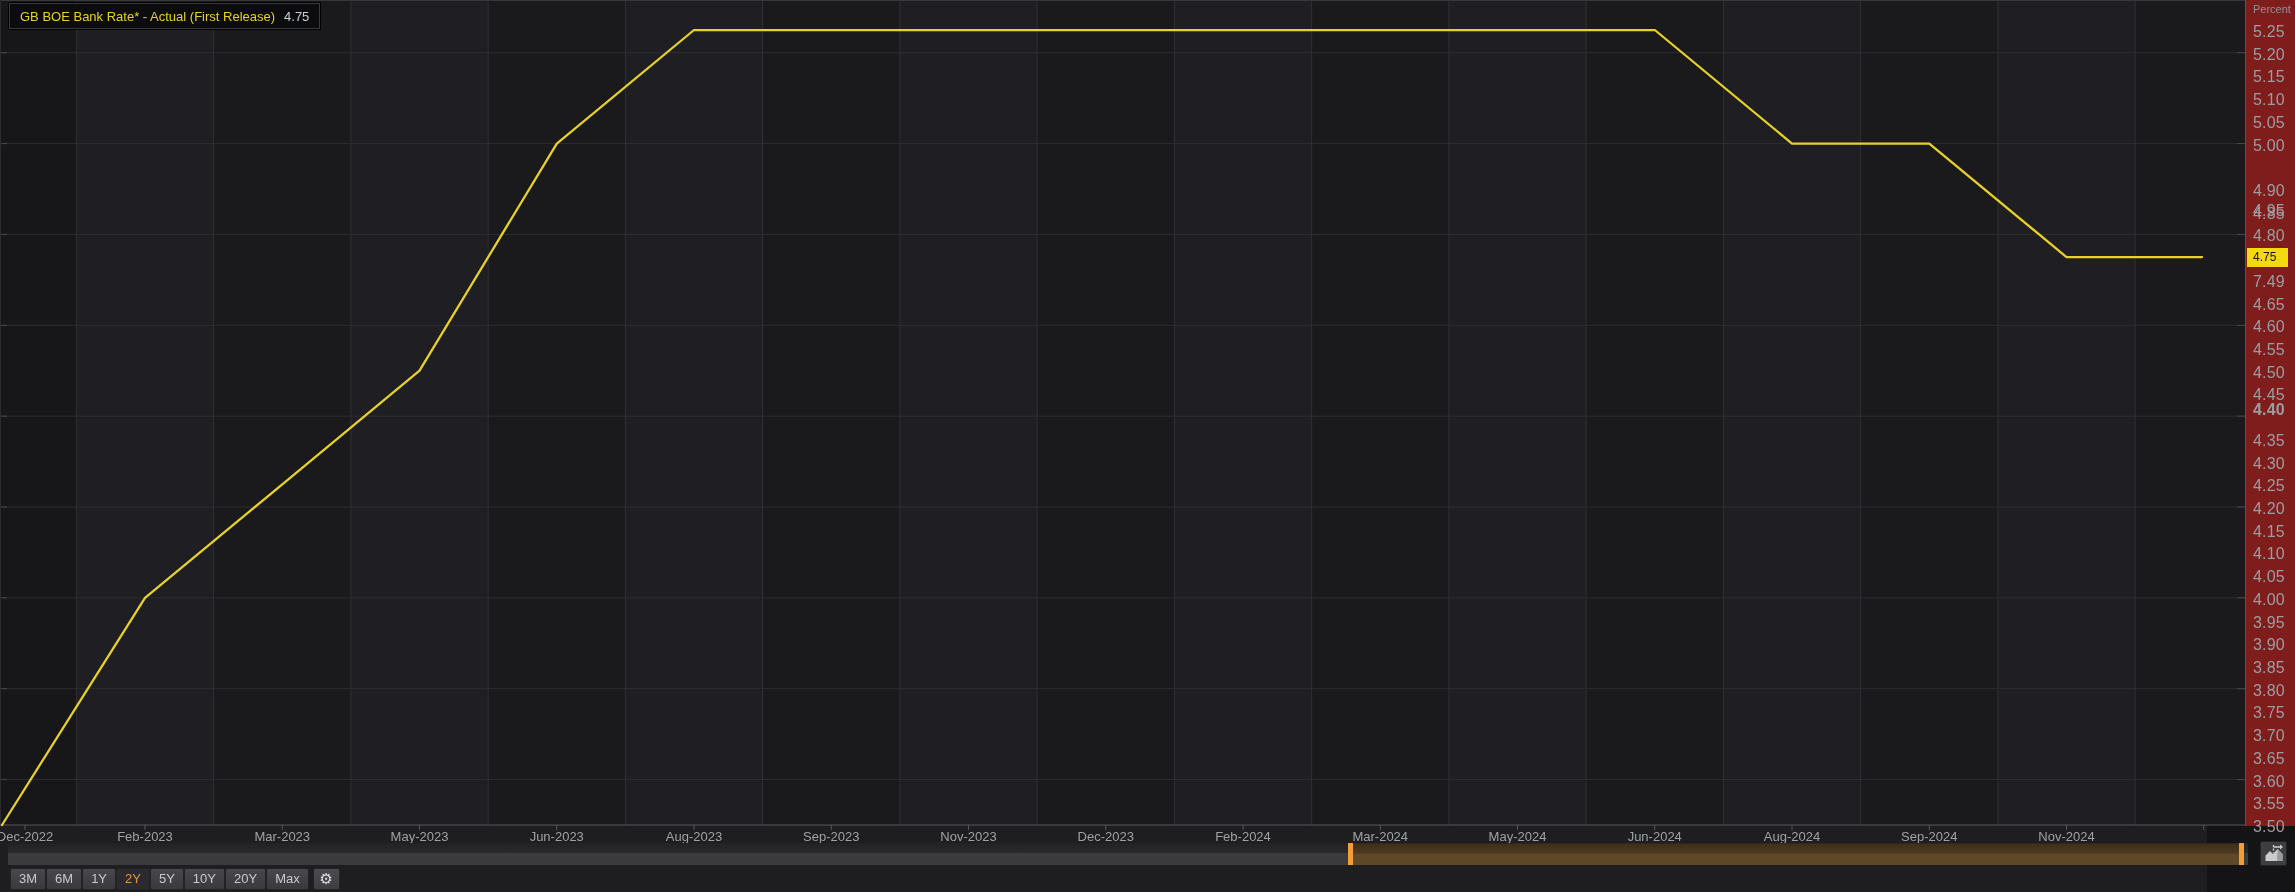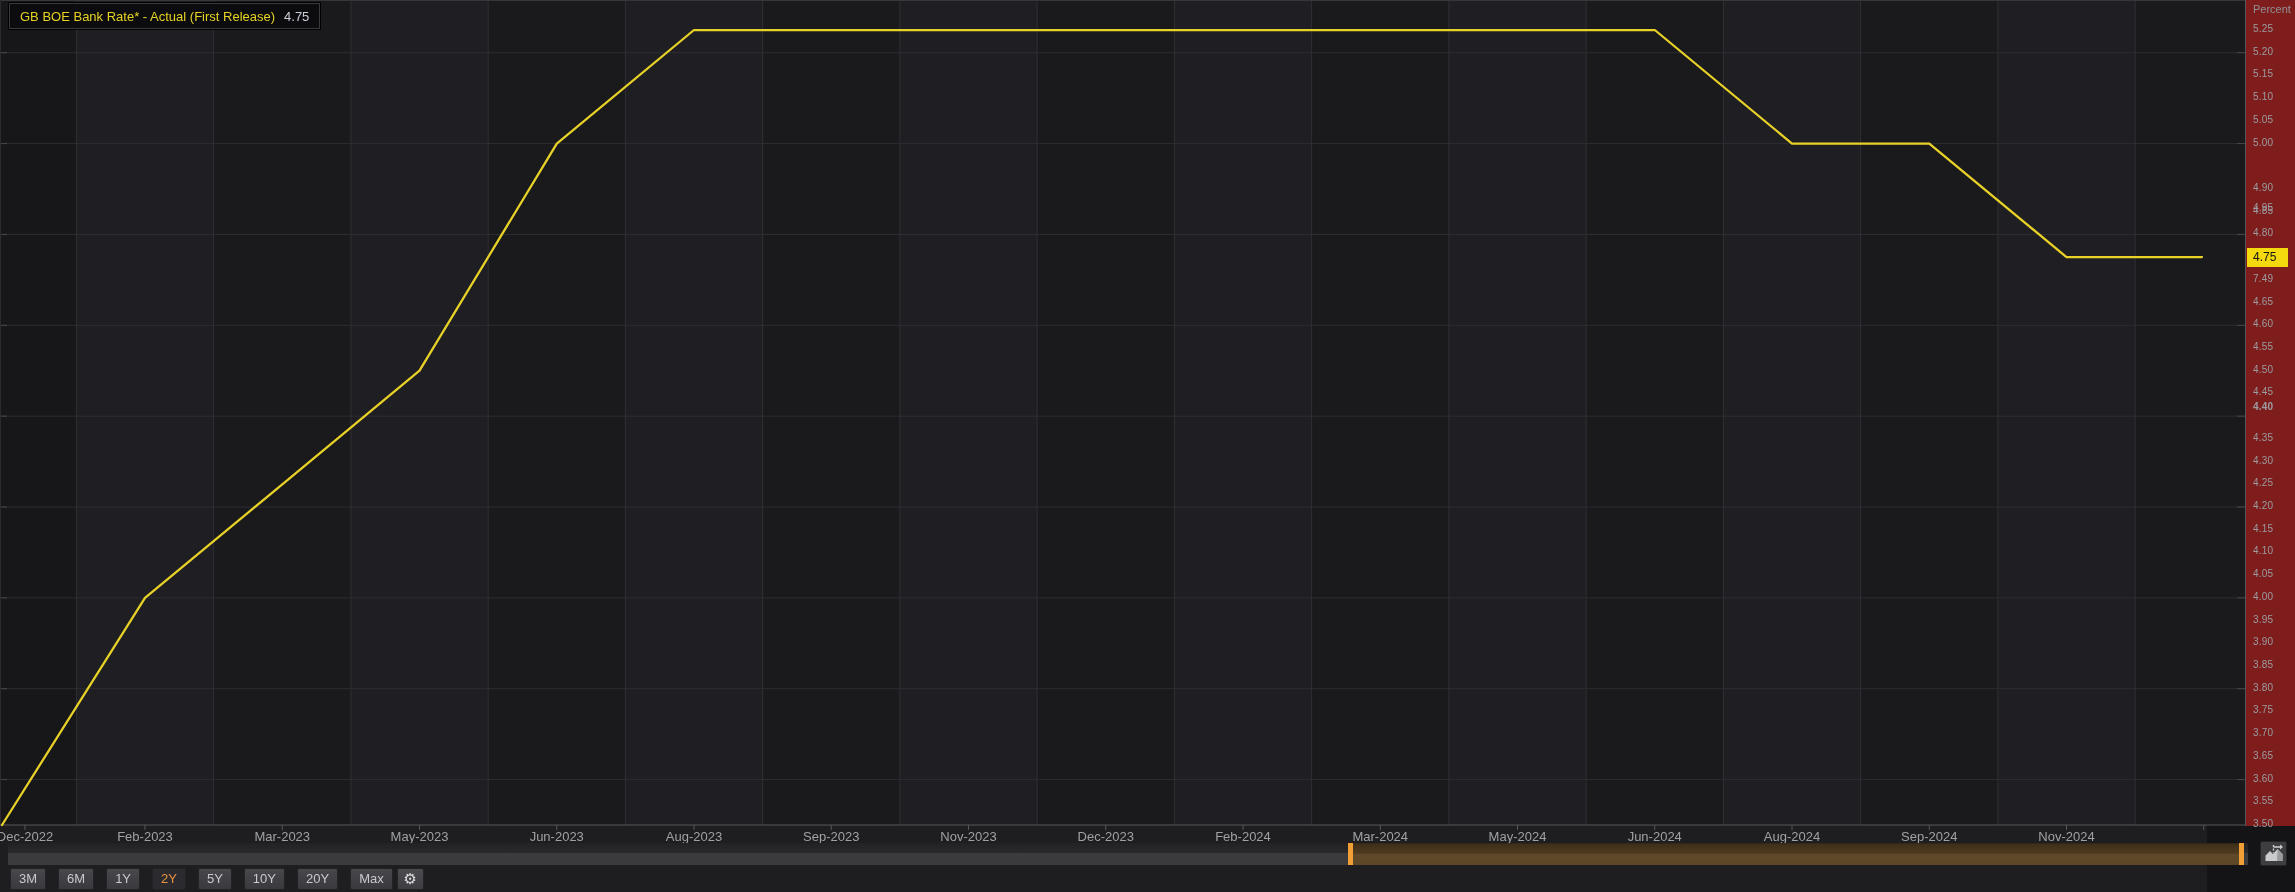--- a/index.html
+++ b/index.html
@@ -12,21 +12,21 @@
 
   
   .title-box{position:absolute;left:9px;top:3px;height:24px;display:flex;align-items:center;
     background:#0c0c0e;border:1px solid #3a3a3e;box-shadow:0 0 0 1px #000;padding:0 10px;white-space:nowrap;}
   .title-box .t-series{color:#e6d224;font-size:13px;}
   .title-box .t-value{color:#c9ced8;font-size:13px;margin-left:9px;}
 
   
   .right-axis{position:absolute;left:2245px;top:0;width:50px;height:826px;border-left:1px solid #55555a;background:#7f1d1d;}
   .unit-label{position:absolute;left:7px;top:3px;font-size:11px;color:#8f9295;}
-  .y-lab{position:absolute;left:7px;font-size:10px;color:#9b9da0;letter-spacing:.2px;}
+  .y-lab{position:absolute;left:7px;font-size:16px;color:#9b9da0;letter-spacing:.2px;}
   .price-badge{position:absolute;left:1px;width:41px;height:19px;background:#f5d90f;color:#141414;
     font-size:12px;line-height:19px;padding-left:6px;box-sizing:border-box;}
 
   
   .x-axis{position:absolute;left:0;top:829px;width:2245px;height:16px;}
   .x-lab{position:absolute;top:0;transform:translateX(-50%);font-size:13px;color:#9fa1a4;white-space:nowrap;}
 
   
   .scrollbar{position:absolute;left:8px;top:843px;width:2240px;height:22px;}
   .sb-track{position:absolute;left:0;top:0;width:100%;height:100%;
@@ -208,21 +208,21 @@
     </div>
 
   <div class="scrollbar">
     <div class="sb-track"></div>
     <div class="sb-range"></div>
     <div class="sb-handle left"></div>
     <div class="sb-handle right"></div>
   </div>
 
   <div class="toolbar">
-    <span id="range-buttons" style="display:flex;gap:12px;">
+    <span id="range-buttons" style="display:flex;gap:0;">
         <button class="range-btn">3M</button>
         <button class="range-btn">6M</button>
         <button class="range-btn">1Y</button>
         <button class="range-btn active">2Y</button>
         <button class="range-btn">5Y</button>
         <button class="range-btn">10Y</button>
         <button class="range-btn">20Y</button>
         <button class="range-btn">Max</button>
       </span>
     <button class="gear-btn"><span>⚙</span></button>

